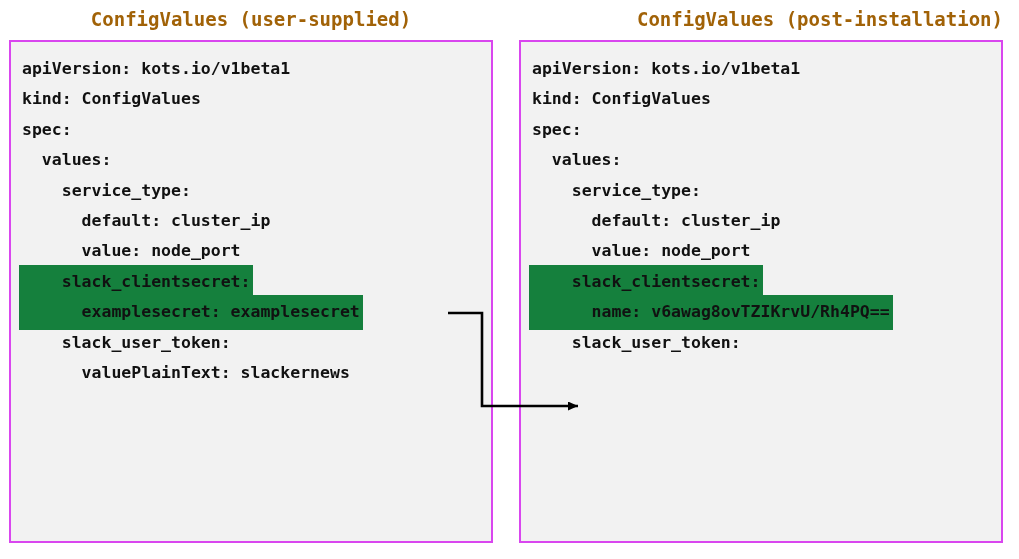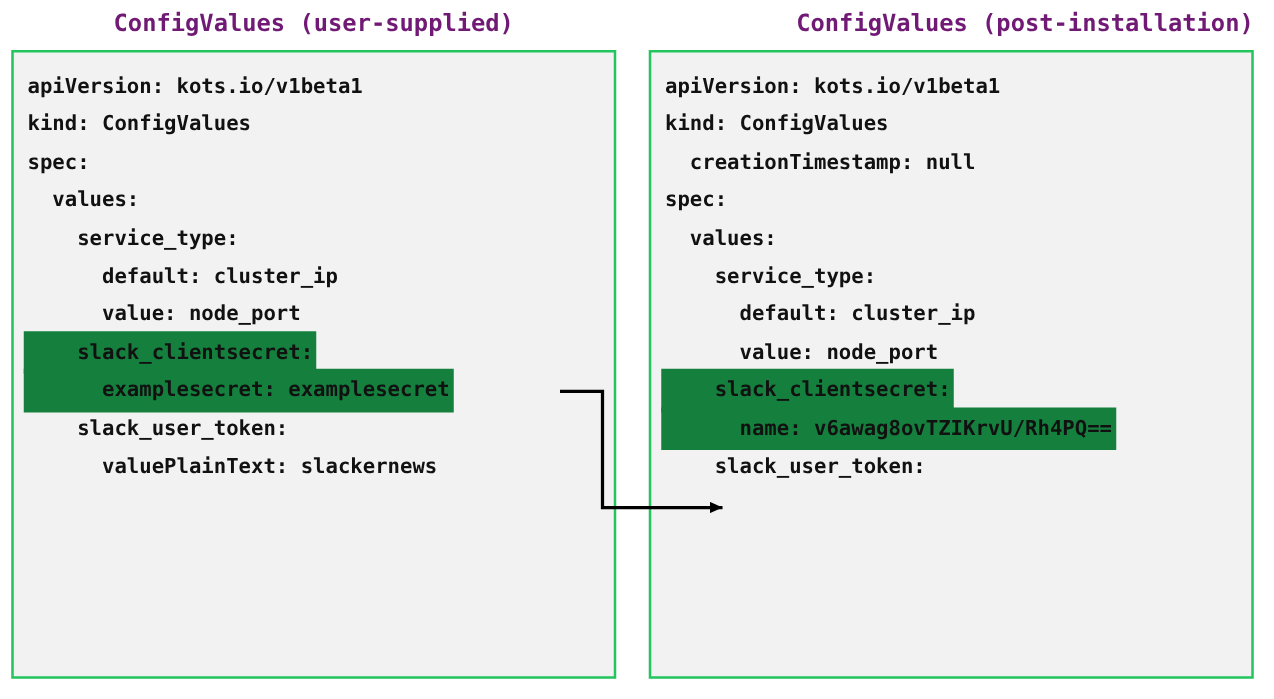--- a/index.html
+++ b/index.html
@@ -17,37 +17,37 @@
     -webkit-font-smoothing: antialiased;
   }
 
   
   .panel-title {
     position: absolute;
     top: 7px;
     font-family: "DejaVu Sans Mono", "Liberation Mono", monospace;
     font-size: 19px;
     font-weight: bold;
-    color: #701a75;
+    color: #a16207;
     letter-spacing: 0px;
     white-space: pre;
     text-align: center;
     line-height: 24px;
   }
   #title-left  { left: 9px;   width: 484px; }
   #title-right { left: 519px; width: 484px; text-align: right; }
 
   
   .panel {
     position: absolute;
     top: 40px;
     height: 503px;
     box-sizing: border-box;
     background: #f2f2f2;
-    border: 2px solid #22c55e;
+    border: 2px solid #d946ef;
   }
   #panel-left  { left: 9px;   width: 484px; }
   #panel-right { left: 519px; width: 484px; }
 
   .code-block {
     position: absolute;
     left: 0;
     top: 0;
     right: 0;
     padding: 10px 0 0 0;
@@ -104,21 +104,20 @@
       <div class="code-line"><span class="txt">      valuePlainText: slackernews</span></div>
     </div>
 </div>
 
 <div class="panel-title" id="title-right">ConfigValues (post-installation)</div>
 
 <div class="panel" id="panel-right">
   <div class="code-block" id="code-right">
       <div class="code-line"><span class="txt">apiVersion: kots.io/v1beta1</span></div>
       <div class="code-line"><span class="txt">kind: ConfigValues</span></div>
-      <div class="code-line"><span class="txt">  creationTimestamp: null</span></div>
       <div class="code-line"><span class="txt">spec:</span></div>
       <div class="code-line"><span class="txt">  values:</span></div>
       <div class="code-line"><span class="txt">    service_type:</span></div>
       <div class="code-line"><span class="txt">      default: cluster_ip</span></div>
       <div class="code-line"><span class="txt">      value: node_port</span></div>
       <div class="code-line hl"><span class="txt">    slack_clientsecret:</span></div>
       <div class="code-line hl"><span class="txt">      name: v6awag8ovTZIKrvU/Rh4PQ==</span></div>
       <div class="code-line"><span class="txt">    slack_user_token:</span></div>
     </div>
 </div>

